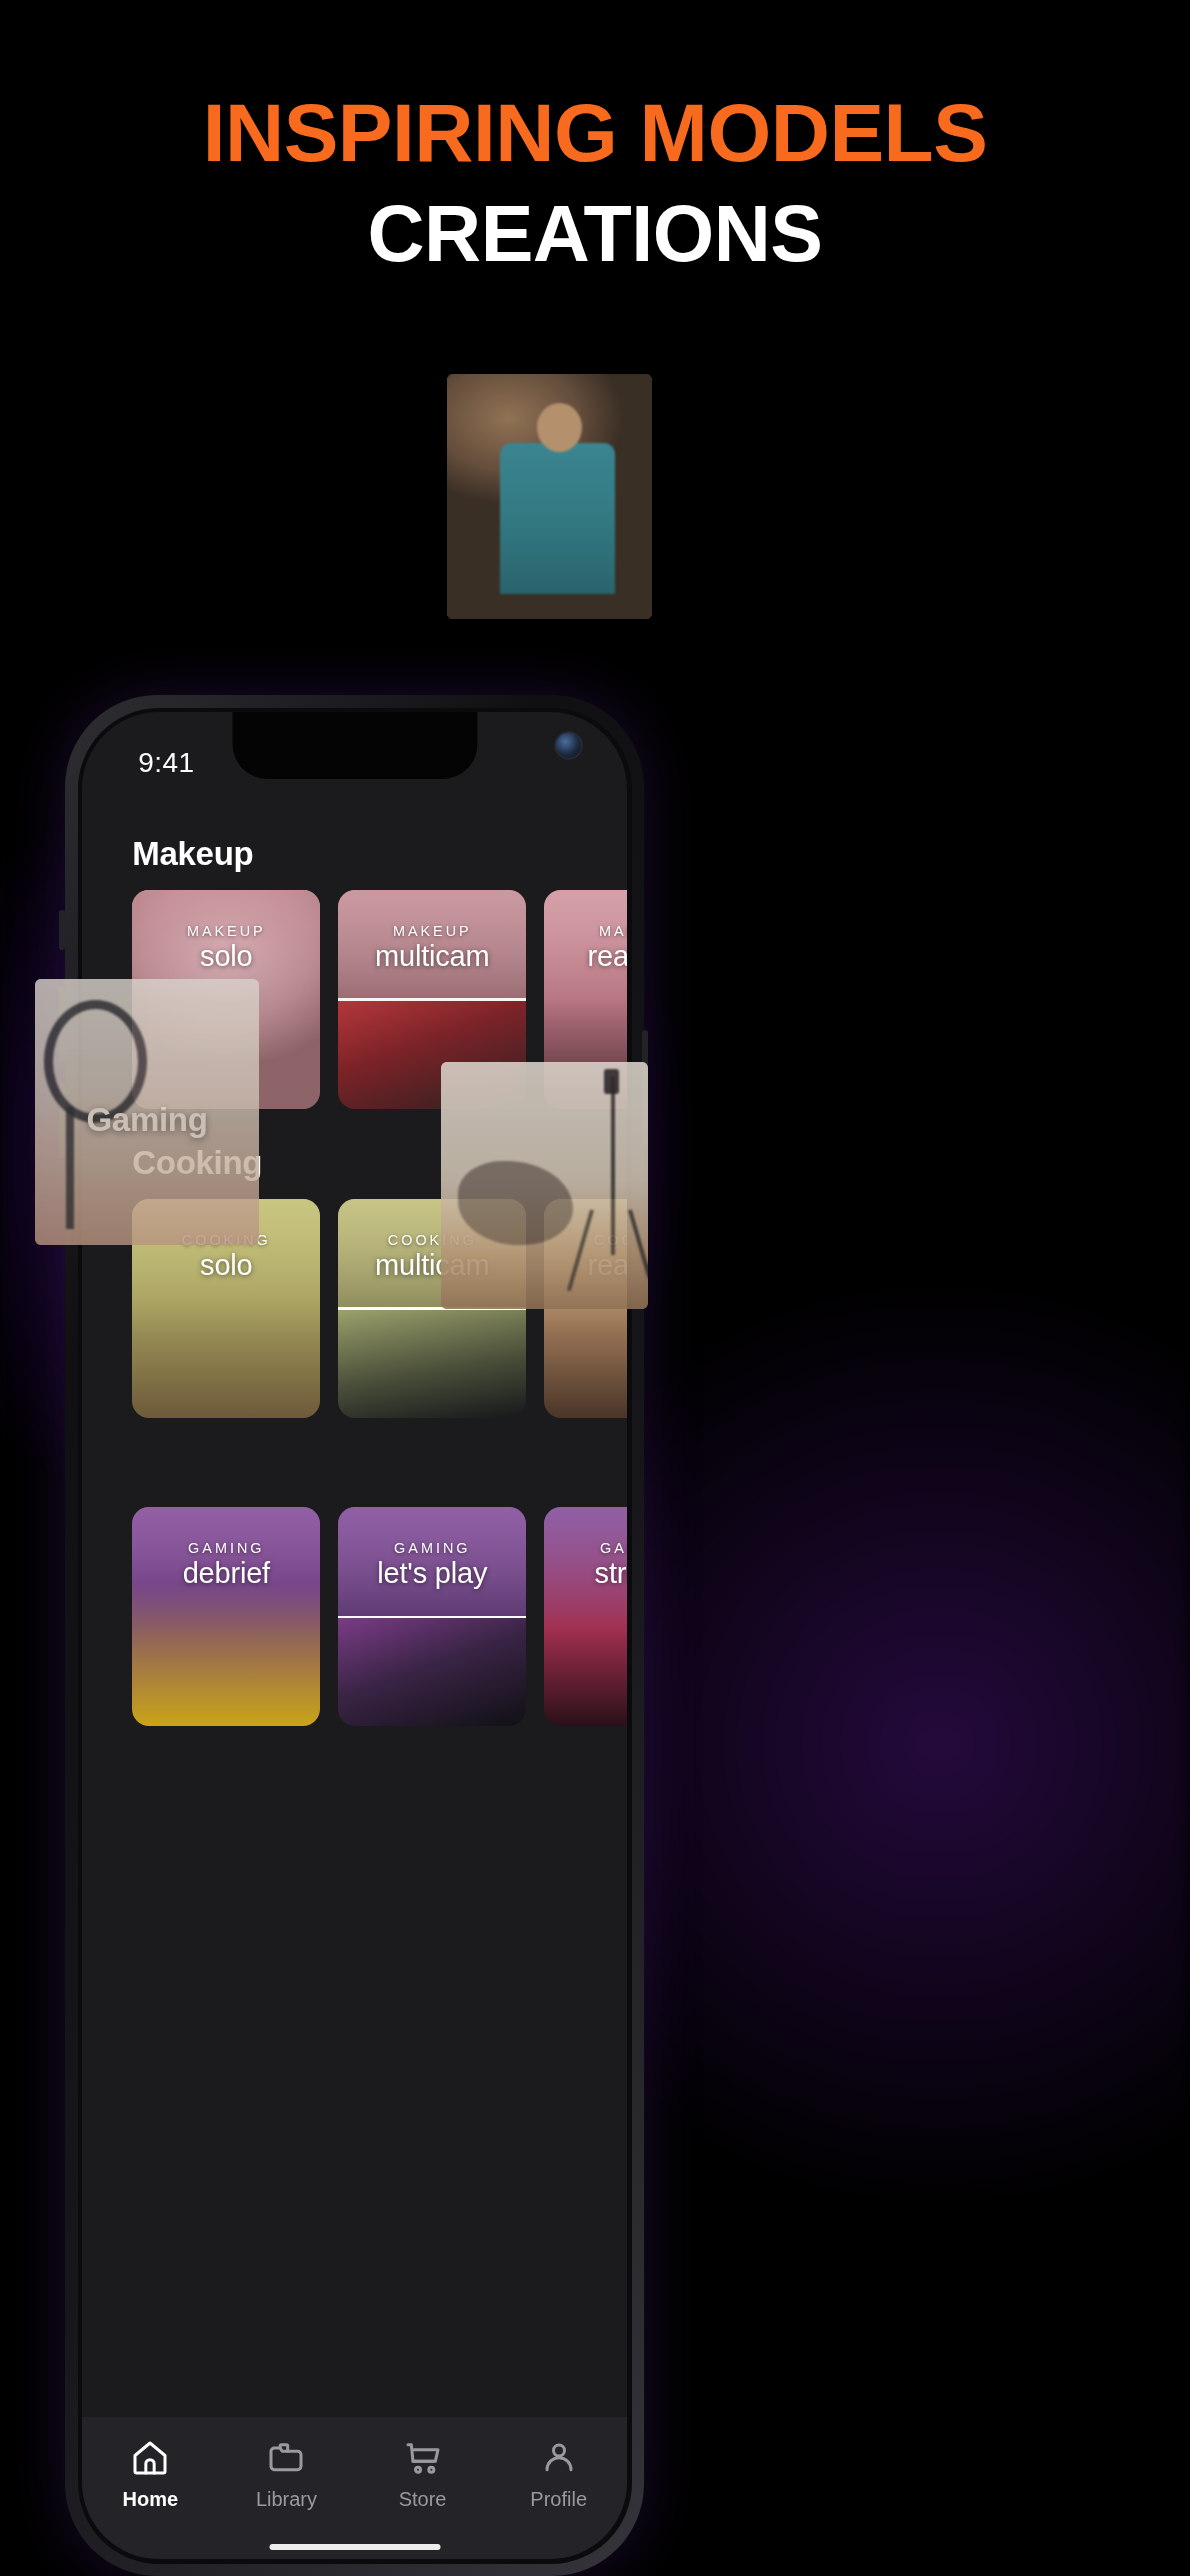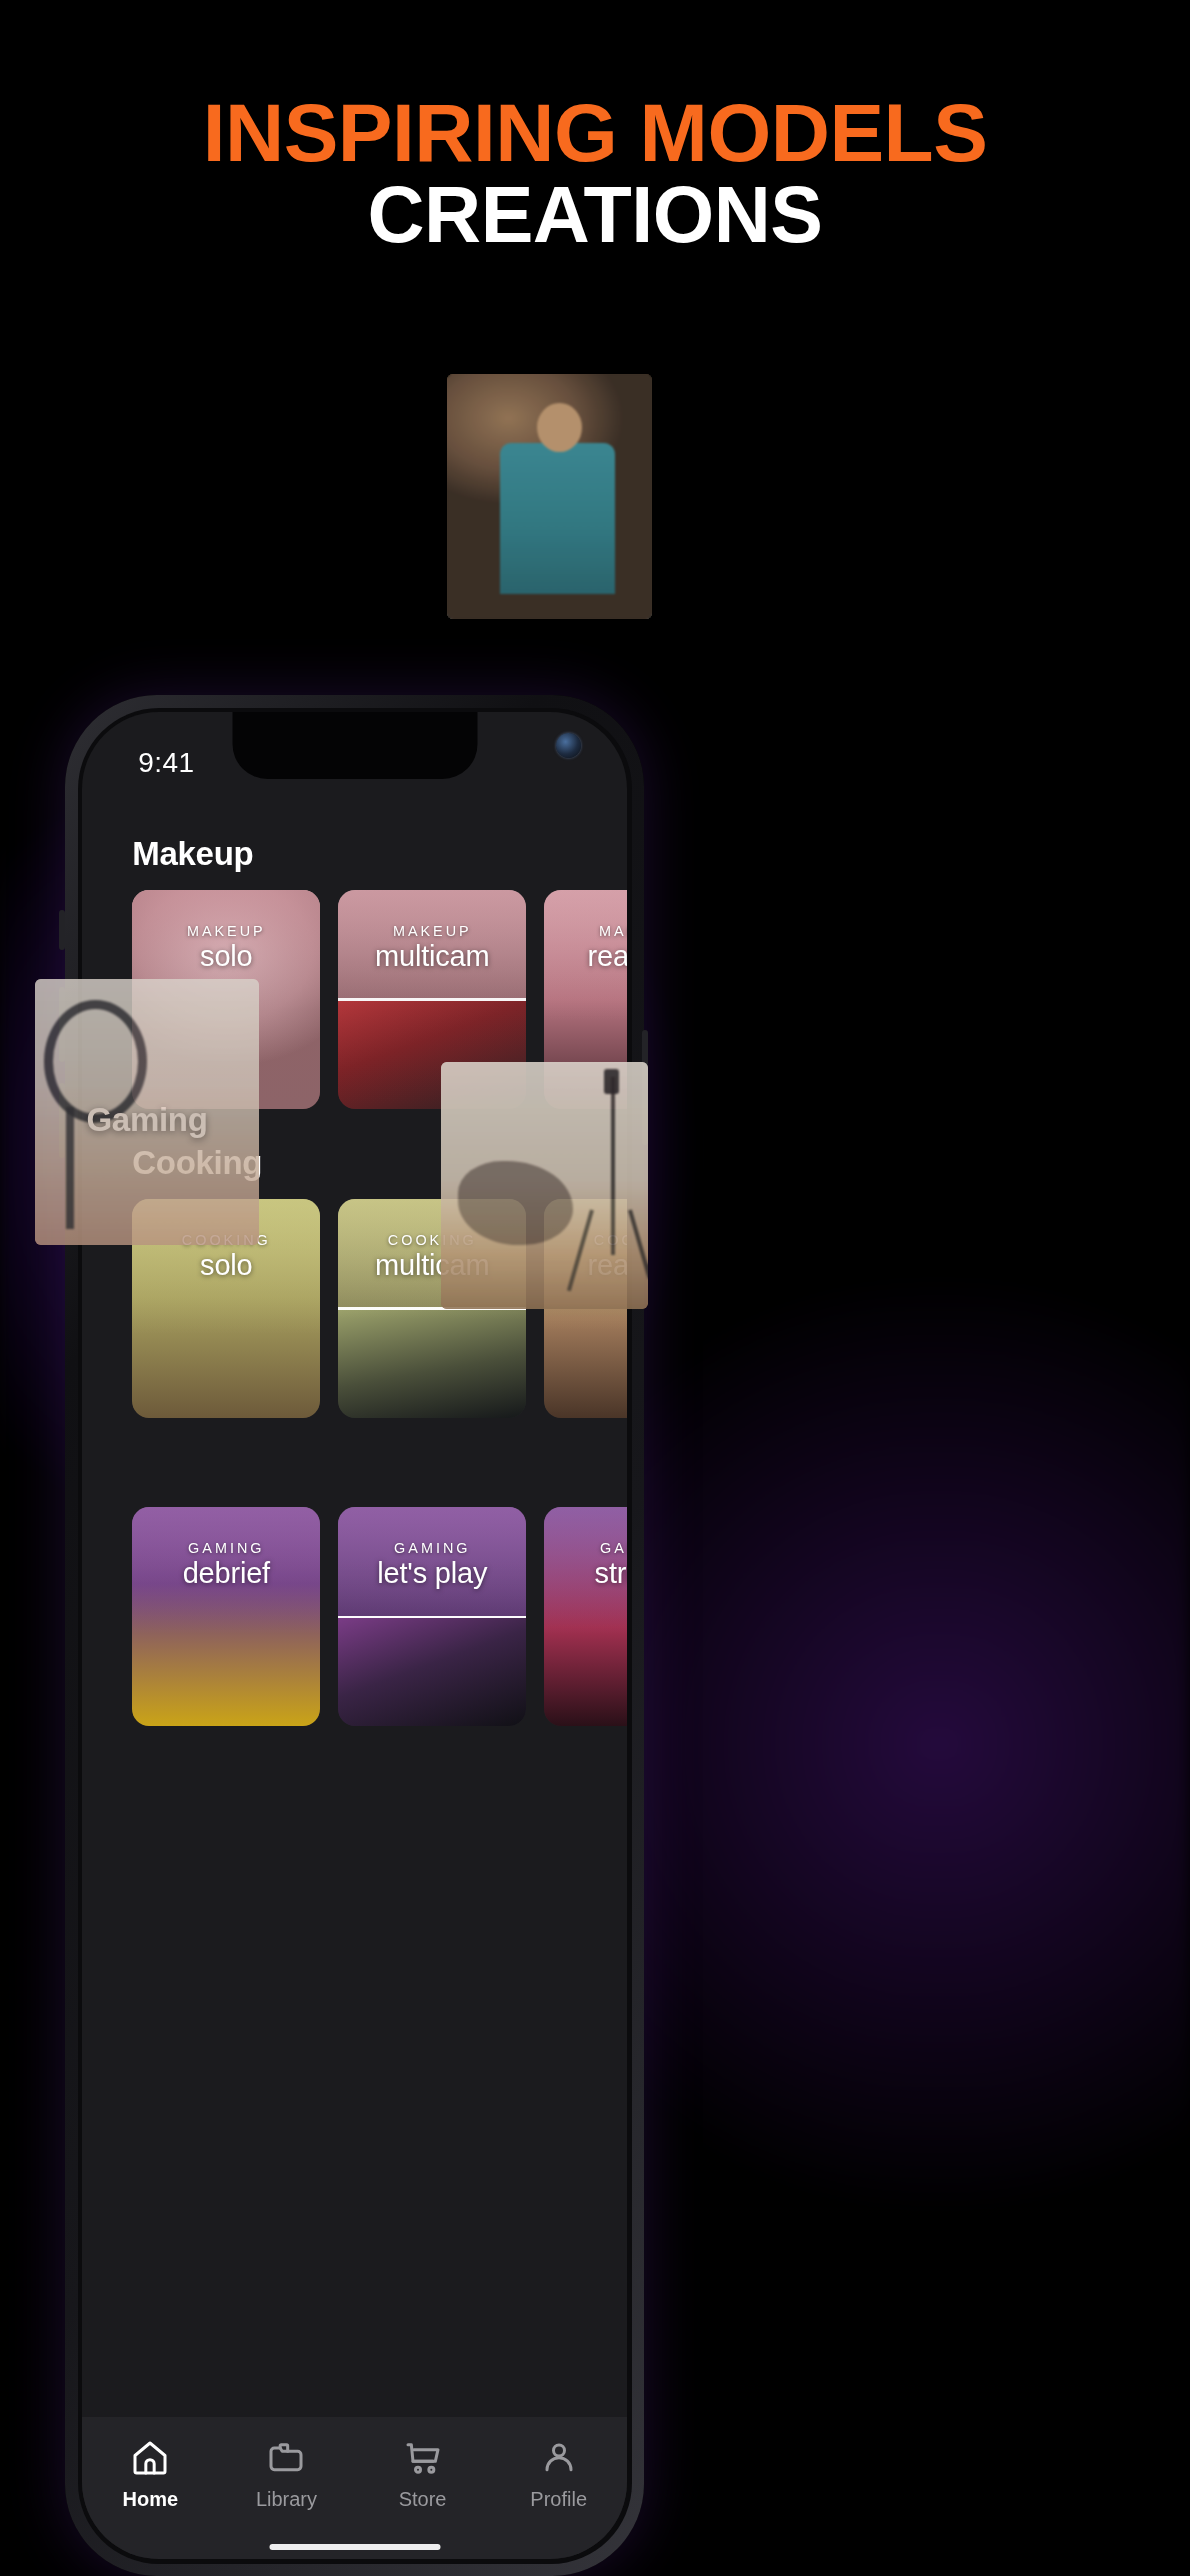--- a/index.html
+++ b/index.html
@@ -24,21 +24,21 @@
   .headline{
     position:absolute; left:0; top:91px; width:1190px;
     text-align:center; z-index:40;
   }
   .hl-line{
     font-weight:800;
     letter-spacing:-0.5px;
     line-height:1.02;
     display:block;
   }
-  .hl-1{ font-size:82px; color:#F86A1E; margin-bottom:0; }
+  .hl-1{ font-size:82px; color:#F86A1E; margin-bottom:19px; }
   .hl-2{ font-size:79px; color:#ffffff; margin-bottom:3.8px;}
   .hl-3{ font-size:79px; color:#ffffff; }
 
   
   .phone{
     position:absolute; left:65px; top:695px;
     width:579px; height:1881px;
     border-radius:92px;
     background:linear-gradient(125deg,#2e2e33 0%,#101013 25%,#17171b 60%,#34343a 100%);
     padding:12.5px;

